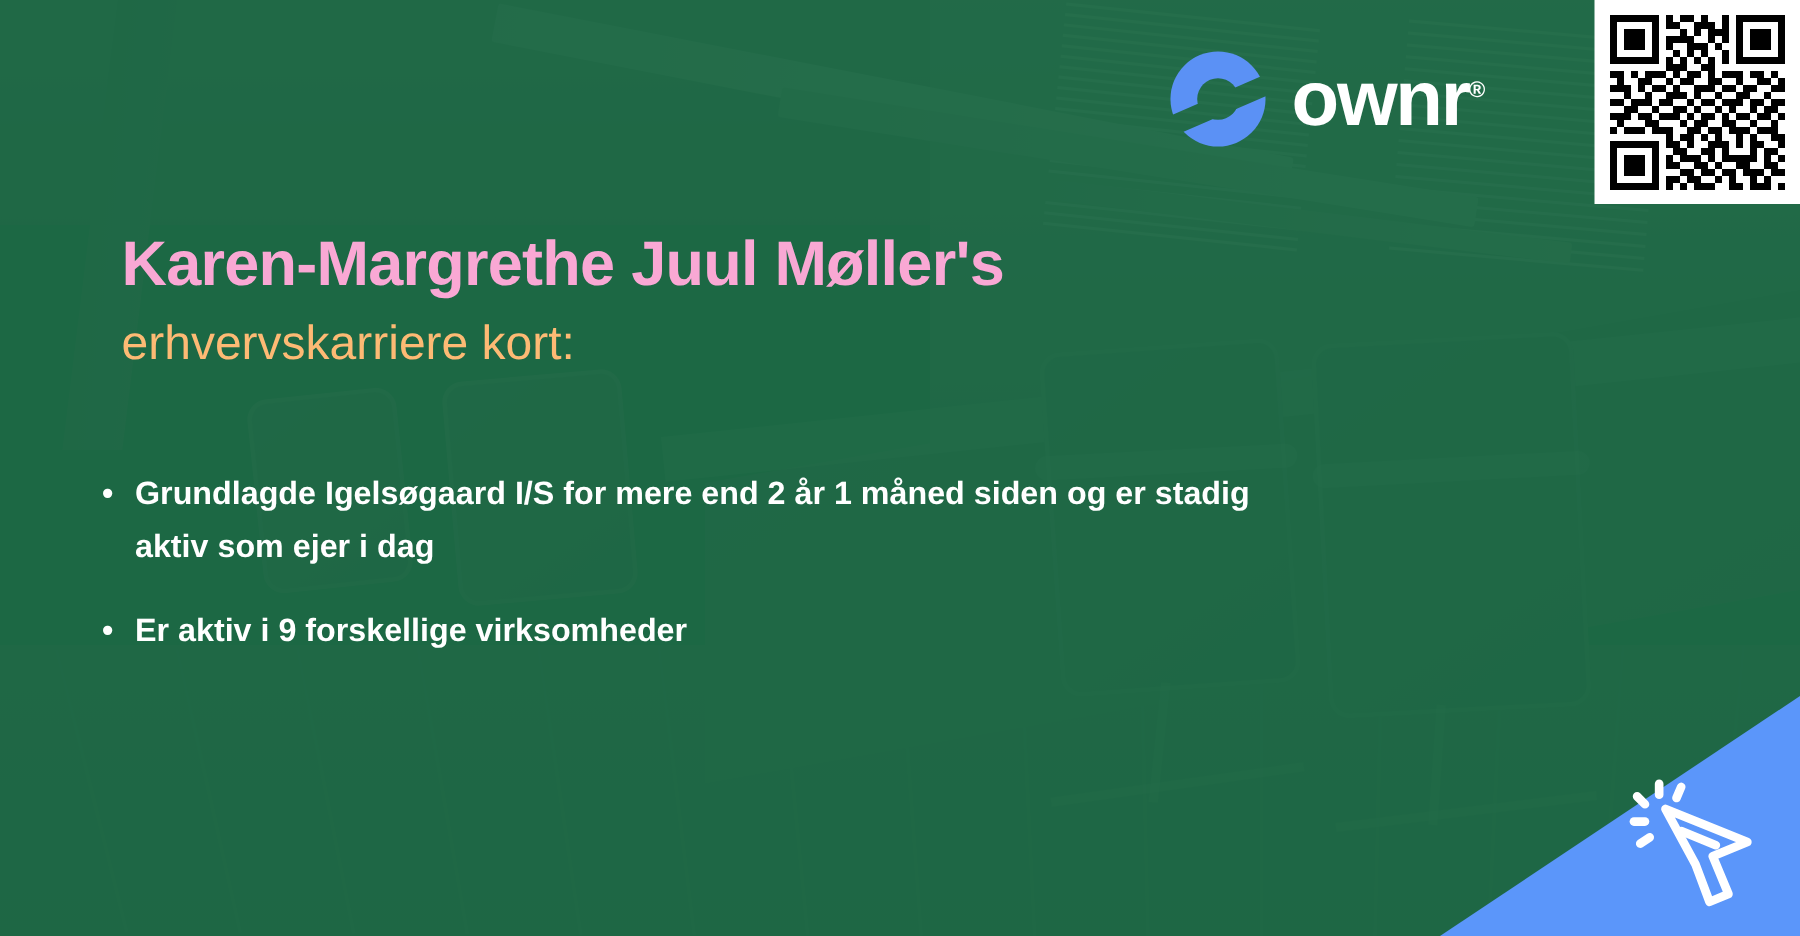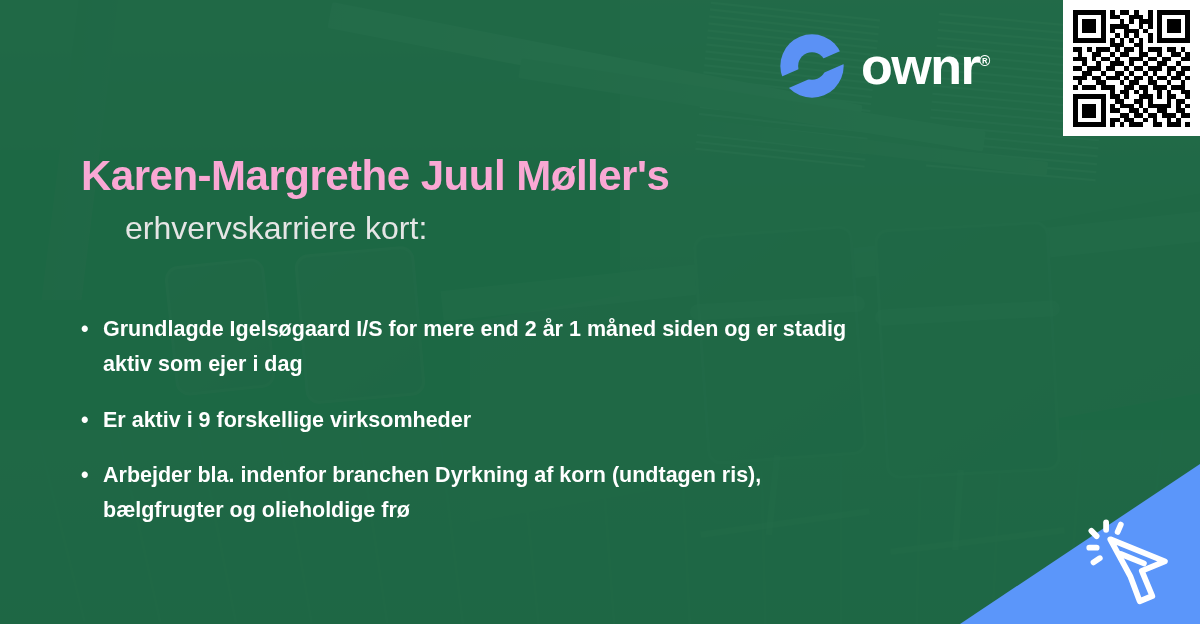--- a/index.html
+++ b/index.html
@@ -159,31 +159,30 @@
   }
   #title {
     color:#f9a8d4;
     font-size:42px;
     font-weight:bold;
     letter-spacing:-0.5px;
     line-height:1.12;
     white-space:nowrap;
   }
   #subtitle {
-    color:#e5e5e5;
+    color:#fdba74;
     font-size:32px;
     font-weight:normal;
     line-height:1.15;
     margin-top:11px;
-    margin-left:44px;
   }
 
   
   #bullets {
-    position:absolute; left:81px; top:312px;
+    position:absolute; left:68px; top:312px;
     width:800px;
     list-style:none;
   }
   #bullets li {
     position:relative;
     color:#ffffff;
     font-size:21.5px;
     font-weight:bold;
     line-height:1.62;
     padding-left:22px;
@@ -679,21 +678,20 @@
     </div>
 
     <div id="headline">
       <div id="title">Karen-Margrethe Juul Møller's</div>
       <div id="subtitle">erhvervskarriere kort:</div>
     </div>
 
     <ul id="bullets">
         <li>Grundlagde Igelsøgaard I/S for mere end 2 år 1 måned siden og er stadig aktiv som ejer i dag</li>
         <li>Er aktiv i 9 forskellige virksomheder</li>
-        <li>Arbejder bla. indenfor branchen Dyrkning af korn (undtagen ris), bælgfrugter og olieholdige frø</li>
       </ul>
 
     <div id="corner">
       <div id="corner-tri"></div>
       <svg id="cursor-icon" viewBox="0 0 100 100" fill="none" stroke="#ffffff" stroke-width="5.5" stroke-linecap="round" stroke-linejoin="round">
         <path d="M26,26 L78,47 L56,56 L66,80 L54,85 L45,61 L26,26 Z"></path>
         <line x1="36" y1="40" x2="58" y2="49"></line>
         <line x1="22" y1="10" x2="22" y2="17"></line>
         <line x1="8" y1="18" x2="13" y2="23"></line>
         <line x1="6" y1="34" x2="13" y2="34"></line>

